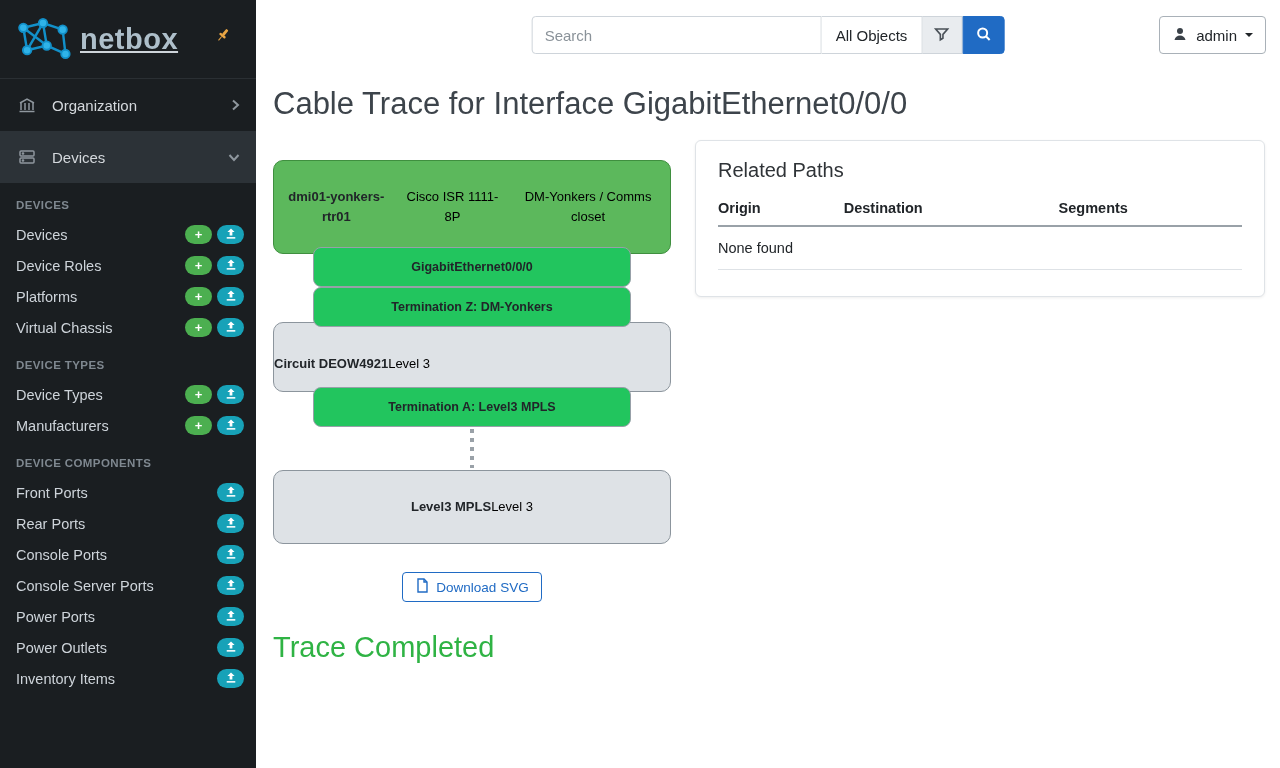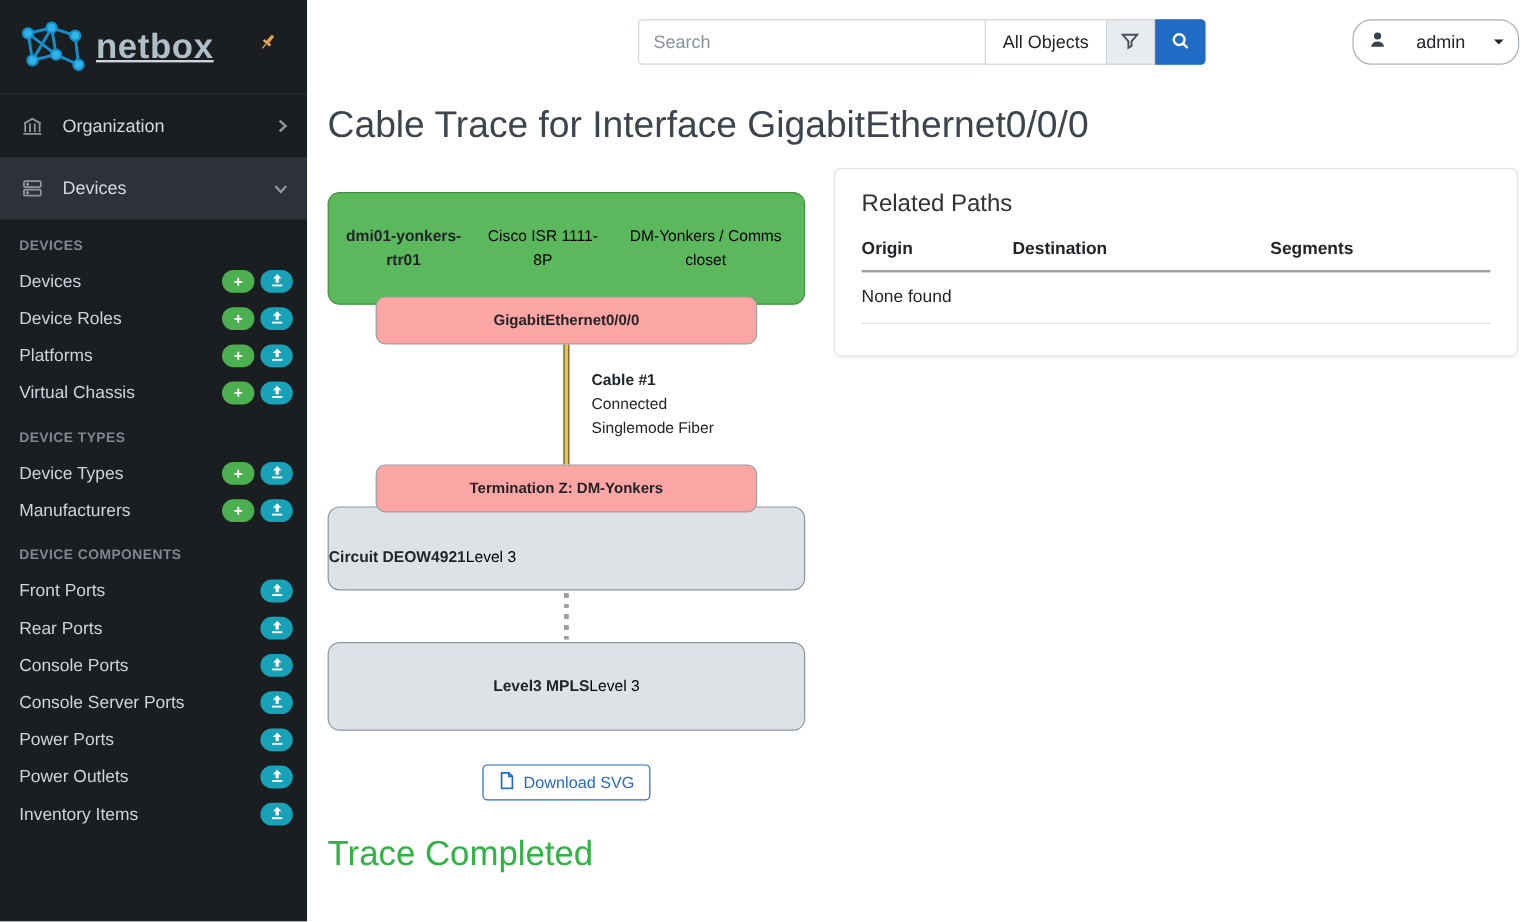--- a/index.html
+++ b/index.html
@@ -35,34 +35,34 @@
   .search-group { position:absolute; left:50%; top:16px; transform:translateX(-50%); display:flex; height:38px; }
   .search-input { width:290px; height:38px; border:1px solid #ced4da; border-radius:4px 0 0 4px; padding:0 12px;
     font-size:15px; font-family:inherit; color:#212529; outline:none; }
   .search-input::placeholder { color:#8a9299; }
   .scope-btn { height:38px; padding:0 14px; background:#fff; border:1px solid #ced4da; border-left:none;
     font-size:15px; font-family:inherit; color:#212529; cursor:pointer; }
   .filter-btn { width:40px; height:38px; background:#e9ecef; border:1px solid #ced4da; border-left:none;
     display:flex; align-items:center; justify-content:center; cursor:pointer; }
   .search-btn { width:42px; height:38px; background:var(--primary,#206bc4); border:1px solid var(--primary,#206bc4);
     border-radius:0 4px 4px 0; display:flex; align-items:center; justify-content:center; cursor:pointer; }
-  .user-menu { position:absolute; right:14px; top:16px; height:38px; display:flex; align-items:center; gap:24px;
-    padding:0 12px; border:1px solid #a9b1b8; border-radius:16px; background:#fff; font-size:15px; color:#212529; cursor:pointer; }
+  .user-menu { position:absolute; right:14px; top:16px; height:38px; display:flex; align-items:center; gap:8px;
+    padding:0 12px; border:1px solid #a9b1b8; border-radius:4px; background:#fff; font-size:15px; color:#212529; cursor:pointer; }
   .caret { width:0; height:0; border-left:4px solid transparent; border-right:4px solid transparent; border-top:4.5px solid #212529; }
 
   .page-title { font-size:31px; font-weight:400; color:#3d444b; margin:12px 0 0 17px; line-height:44px; }
   .content { display:flex; margin-top:14px; padding-left:17px; align-items:flex-start; }
 
   
   .trace-col { width:398px; flex-shrink:0; padding-top:20px; }
   .node { border-radius:10px; display:flex; align-items:center; text-align:center; position:relative; cursor:pointer; }
   .device-box { height:94px; background:var(--device-node,#5cb85c); border:1px solid #3f8f3f; justify-content:center; z-index:1; }
   .node-title { font-size:13px; font-weight:700; color:#212529; line-height:20px; }
   .node-line { font-size:13px; color:#000000; line-height:20px; }
-  .port-box { width:318px; height:40px; margin:0 auto; background:#fca5a5; border:1px solid #97a0a8; border-radius:8px;
+  .port-box { width:318px; height:40px; margin:0 auto; background:#22c55e; border:1px solid #97a0a8; border-radius:8px;
     display:flex; align-items:center; justify-content:center; font-size:12.5px; font-weight:700; color:#212529;
     position:relative; z-index:2; cursor:pointer; }
   .port-box.if { margin-top:-7px; }
   .port-box.ta { margin-top:-5px; }
   .cable-seg { height:100px; position:relative; }
   .cable-line { position:absolute; left:50%; top:0; bottom:0; width:5px; transform:translateX(-50%);
     background:var(--cable,#f2c430); border-left:1px solid #5f5f5f; border-right:1px solid #5f5f5f; cursor:pointer; }
   .cable-info { position:absolute; left:calc(50% + 21px); top:20px; text-align:left; font-size:13px; color:#212529; line-height:20px; }
   .cable-name { font-weight:700; }
   .circuit-box { height:70px; background:#dee2e6; border:1px solid #8c959d; margin-top:-5px; z-index:1; padding-top:13px; }
@@ -375,36 +375,29 @@
 
       <div class="trace-col">
         <div class="node device-box">
           <div class="node-title">dmi01-yonkers-rtr01</div>
           <div class="node-line">Cisco ISR 1111-8P</div>
           <div class="node-line">DM-Yonkers / Comms closet</div>
         </div>
 
         <div class="port-box if">GigabitEthernet0/0/0</div>
 
-        <div class="cable-seg">
-          <div class="cable-line"></div>
-          <div class="cable-info">
-            <div class="cable-name">Cable #1</div>
-            <div>Connected</div>
-            <div>Singlemode Fiber</div>
-          </div>
-        </div>
 
         <div class="port-box">Termination Z: DM-Yonkers</div>
 
         <div class="node circuit-box">
           <div class="node-title">Circuit DEOW4921</div>
           <div class="node-line">Level 3</div>
         </div>
 
+        <div class="port-box ta">Termination A: Level3 MPLS</div>
 
         <div class="dotted-seg">
           <div class="dotted-line"></div>
         </div>
 
         <div class="node provider-box">
           <div class="node-title">Level3 MPLS</div>
           <div class="node-line">Level 3</div>
         </div>
 

